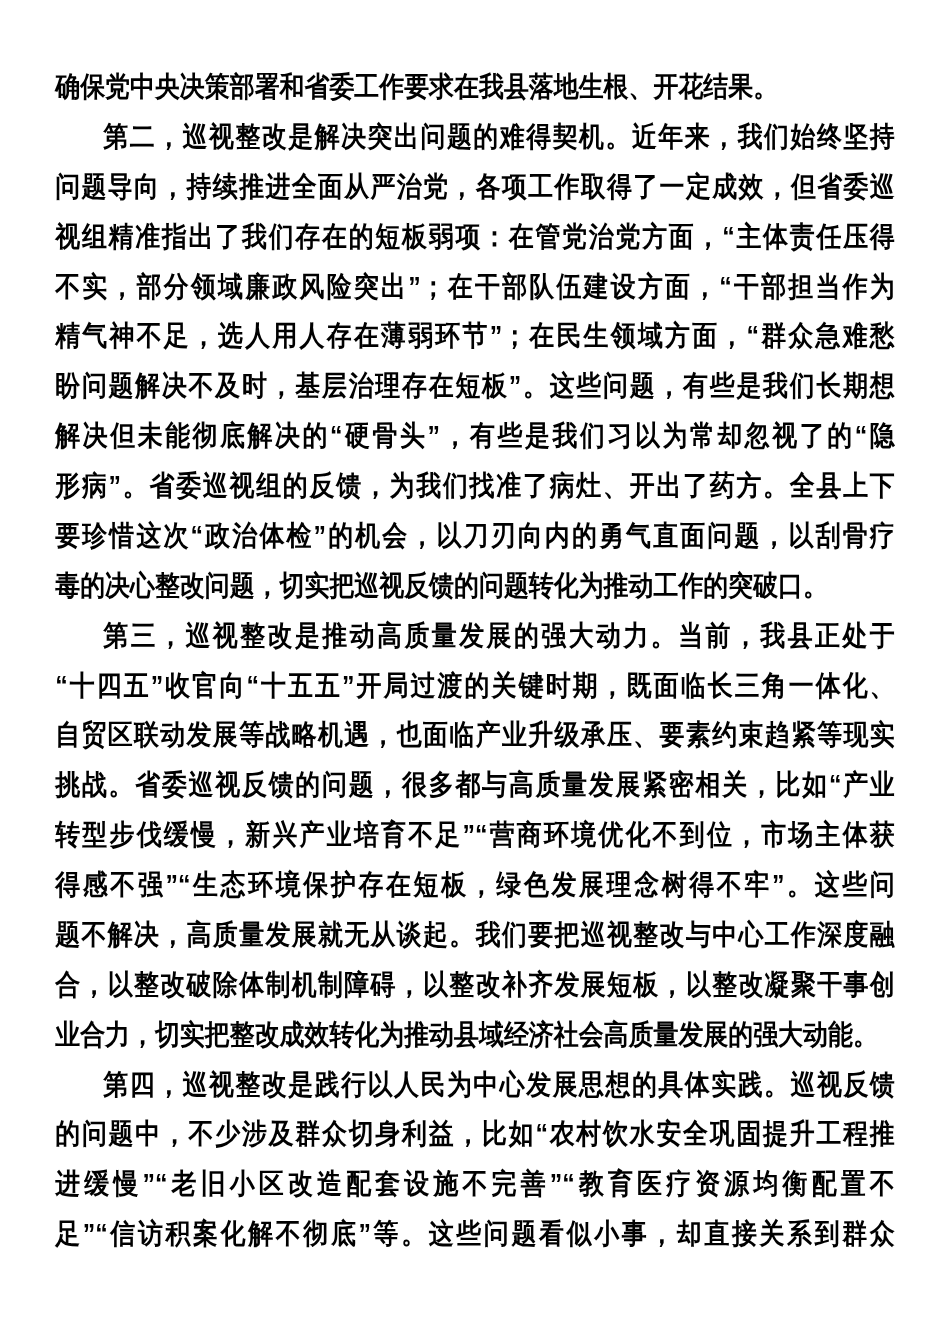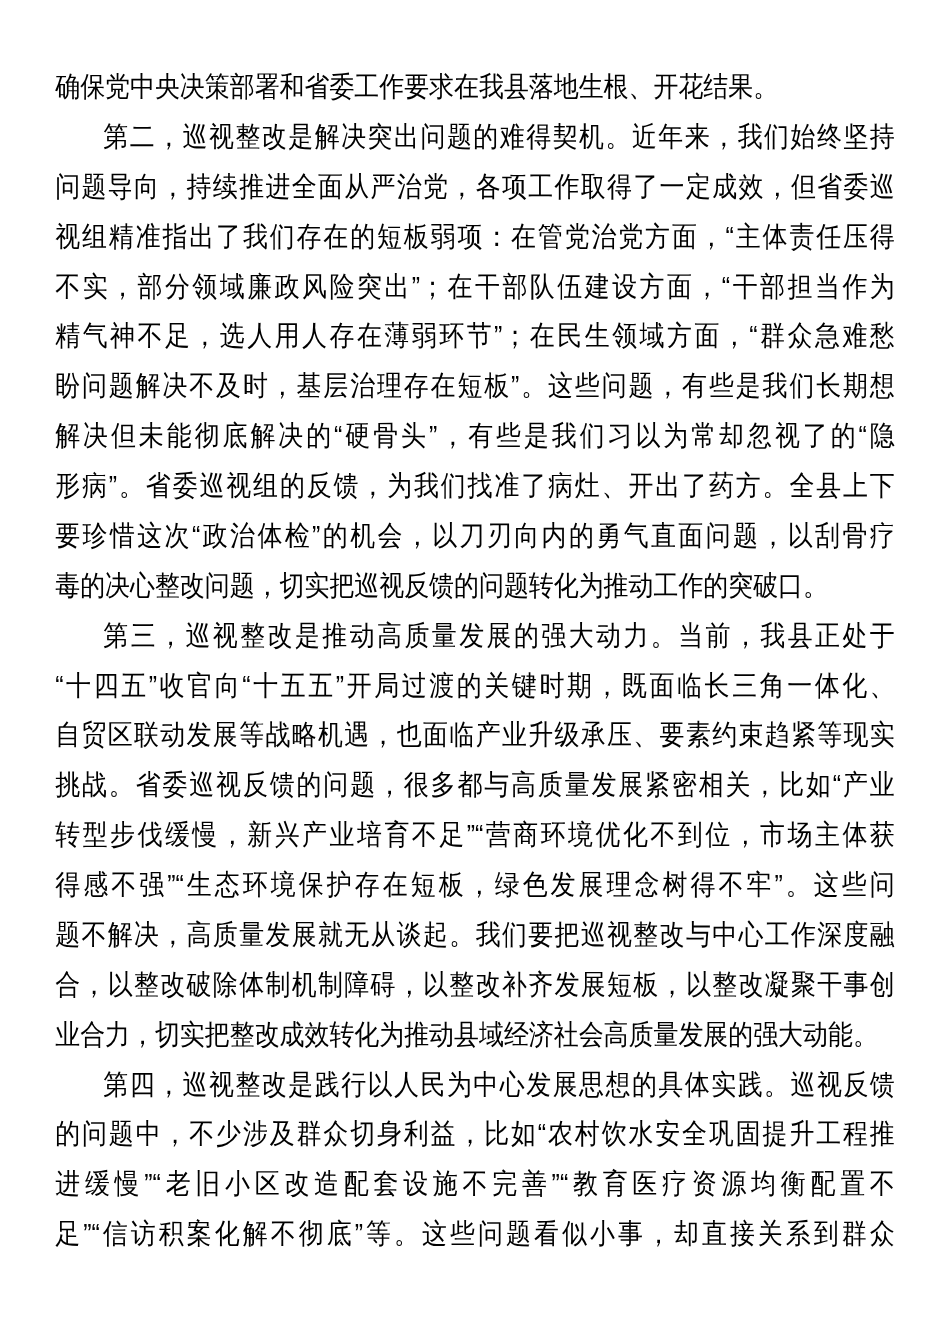--- a/index.html
+++ b/index.html
@@ -11,20 +11,21 @@
       width: 950px;
       height: 1344px;
       overflow: hidden;
     }
     .page {
       position: relative;
       width: 950px;
       height: 1344px;
       background: #ffffff;
       overflow: hidden;
+      font-weight: bold;
     }
     
     .sheet {
       position: absolute;
       left: 0;
       top: 0;
       width: 1067px;               
       transform: scaleX(0.8903);
       transform-origin: 0 0;
       box-sizing: border-box;

